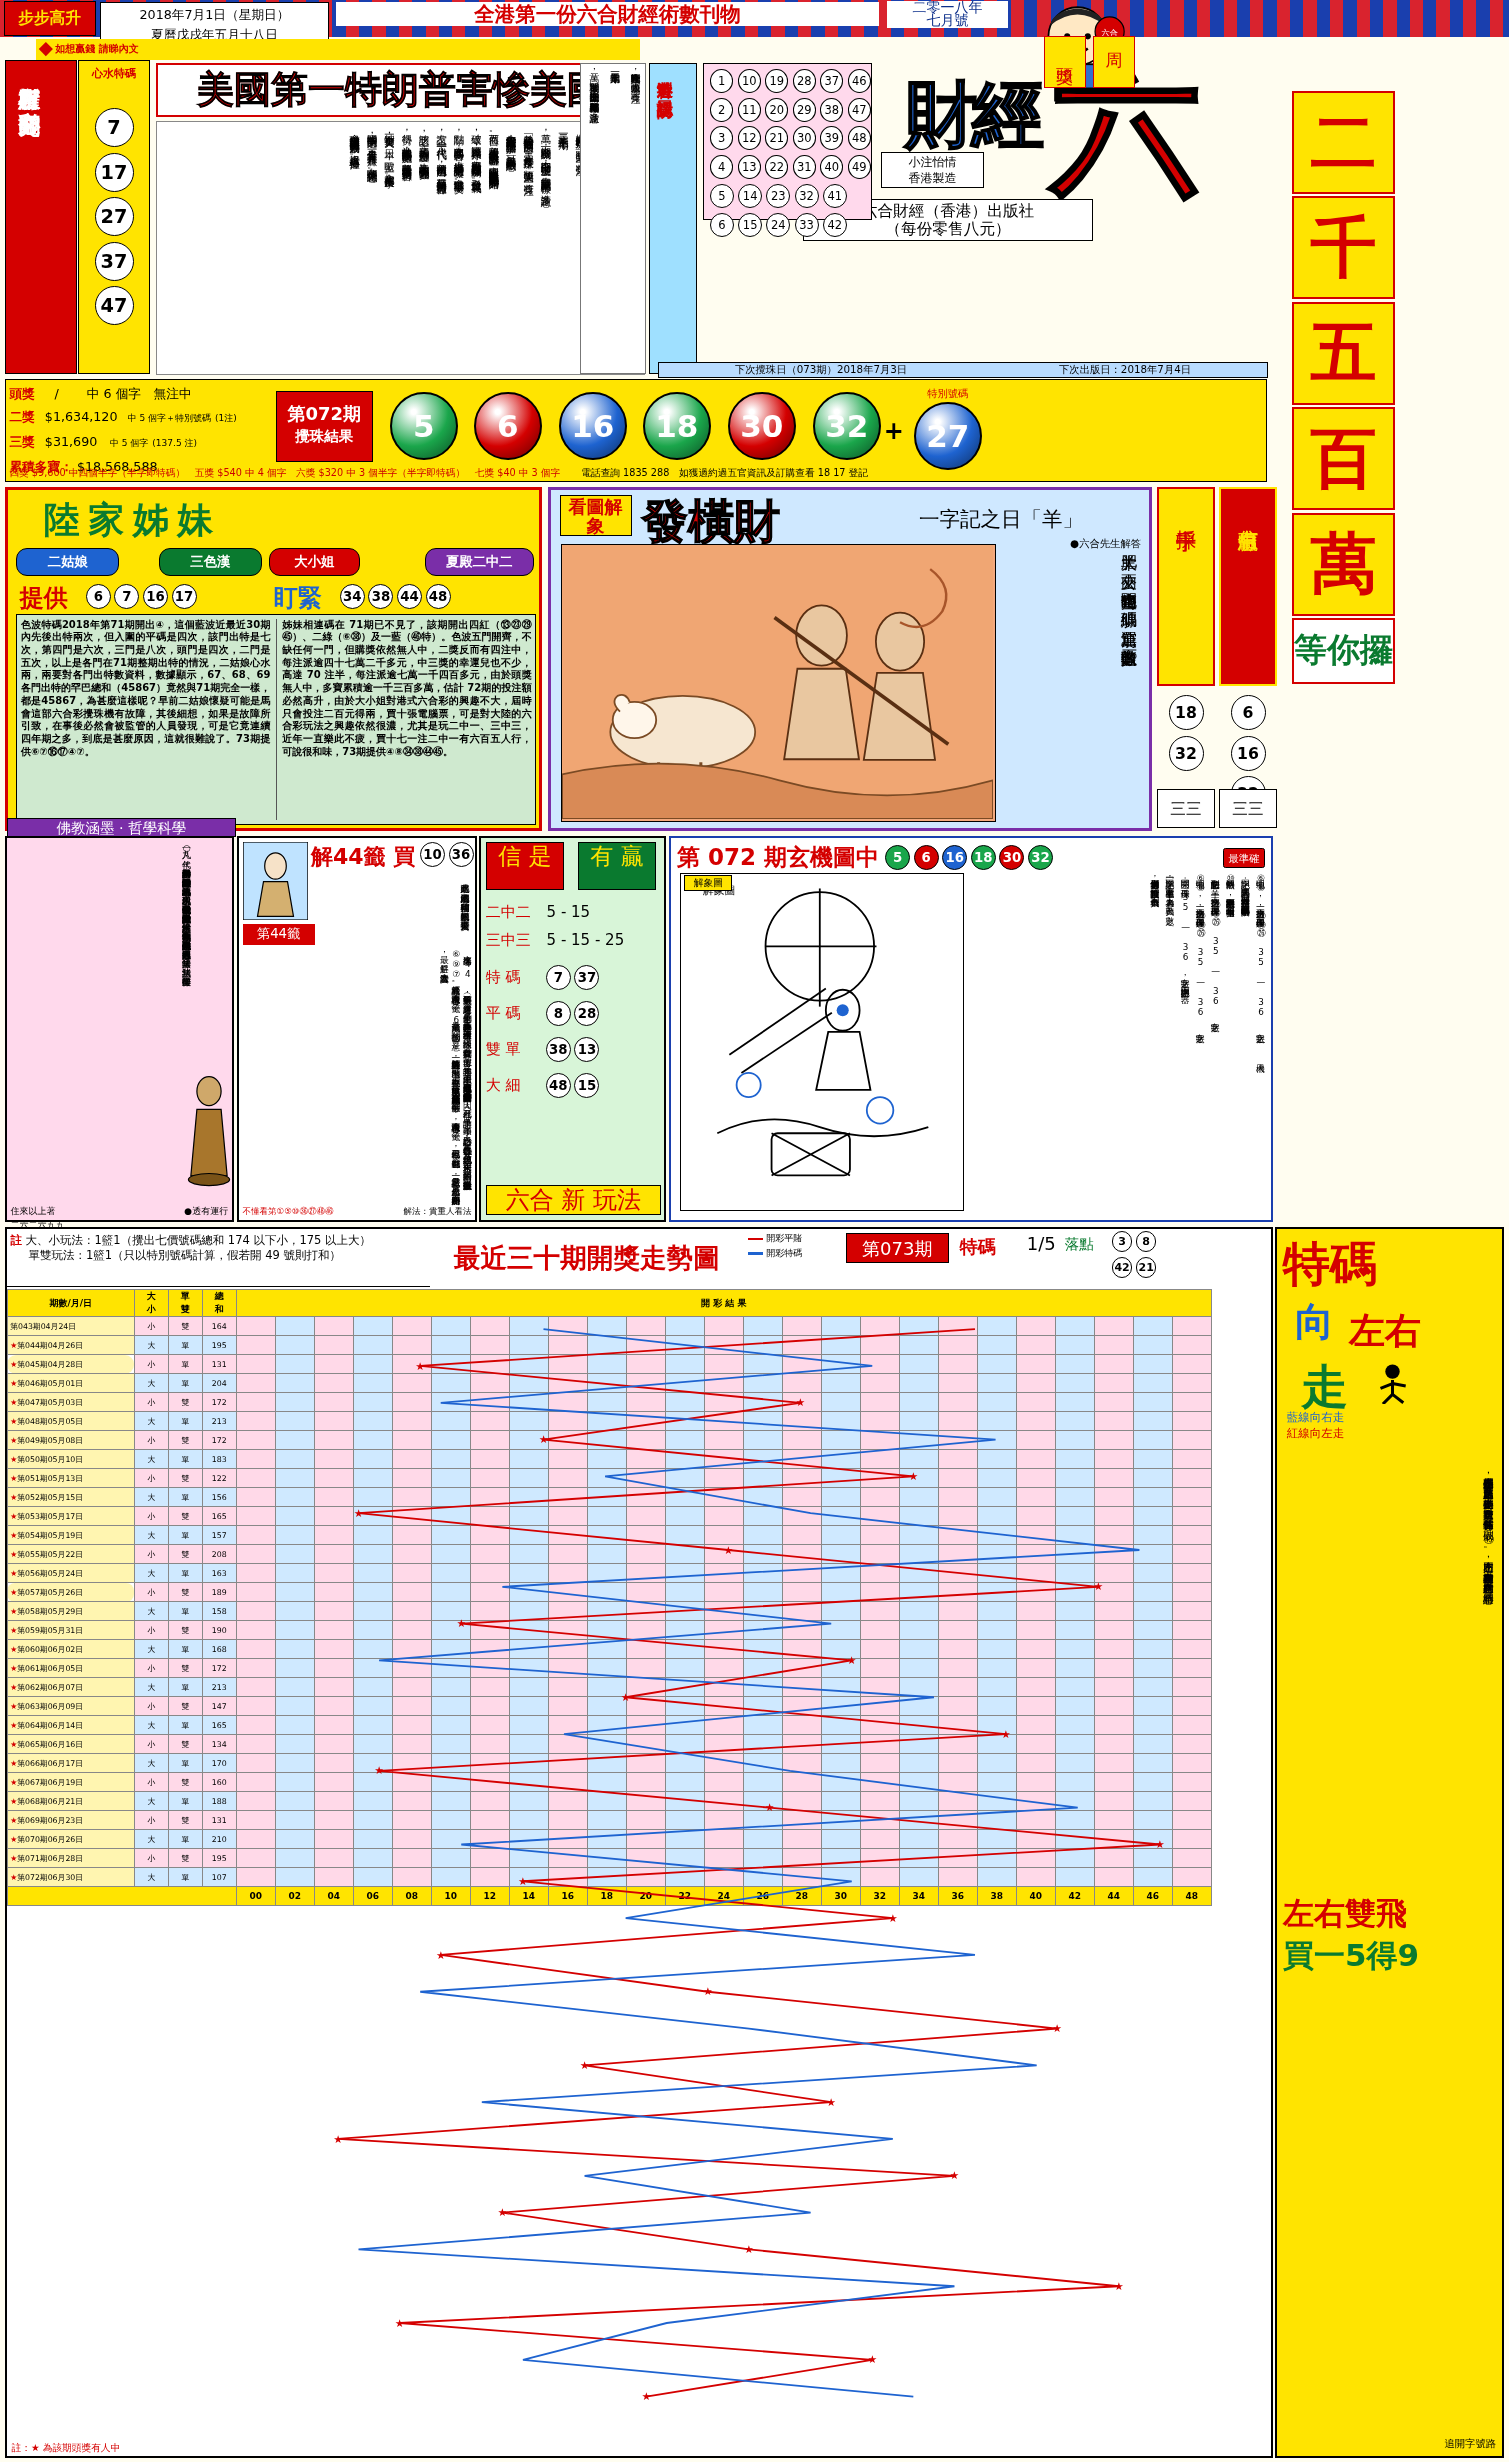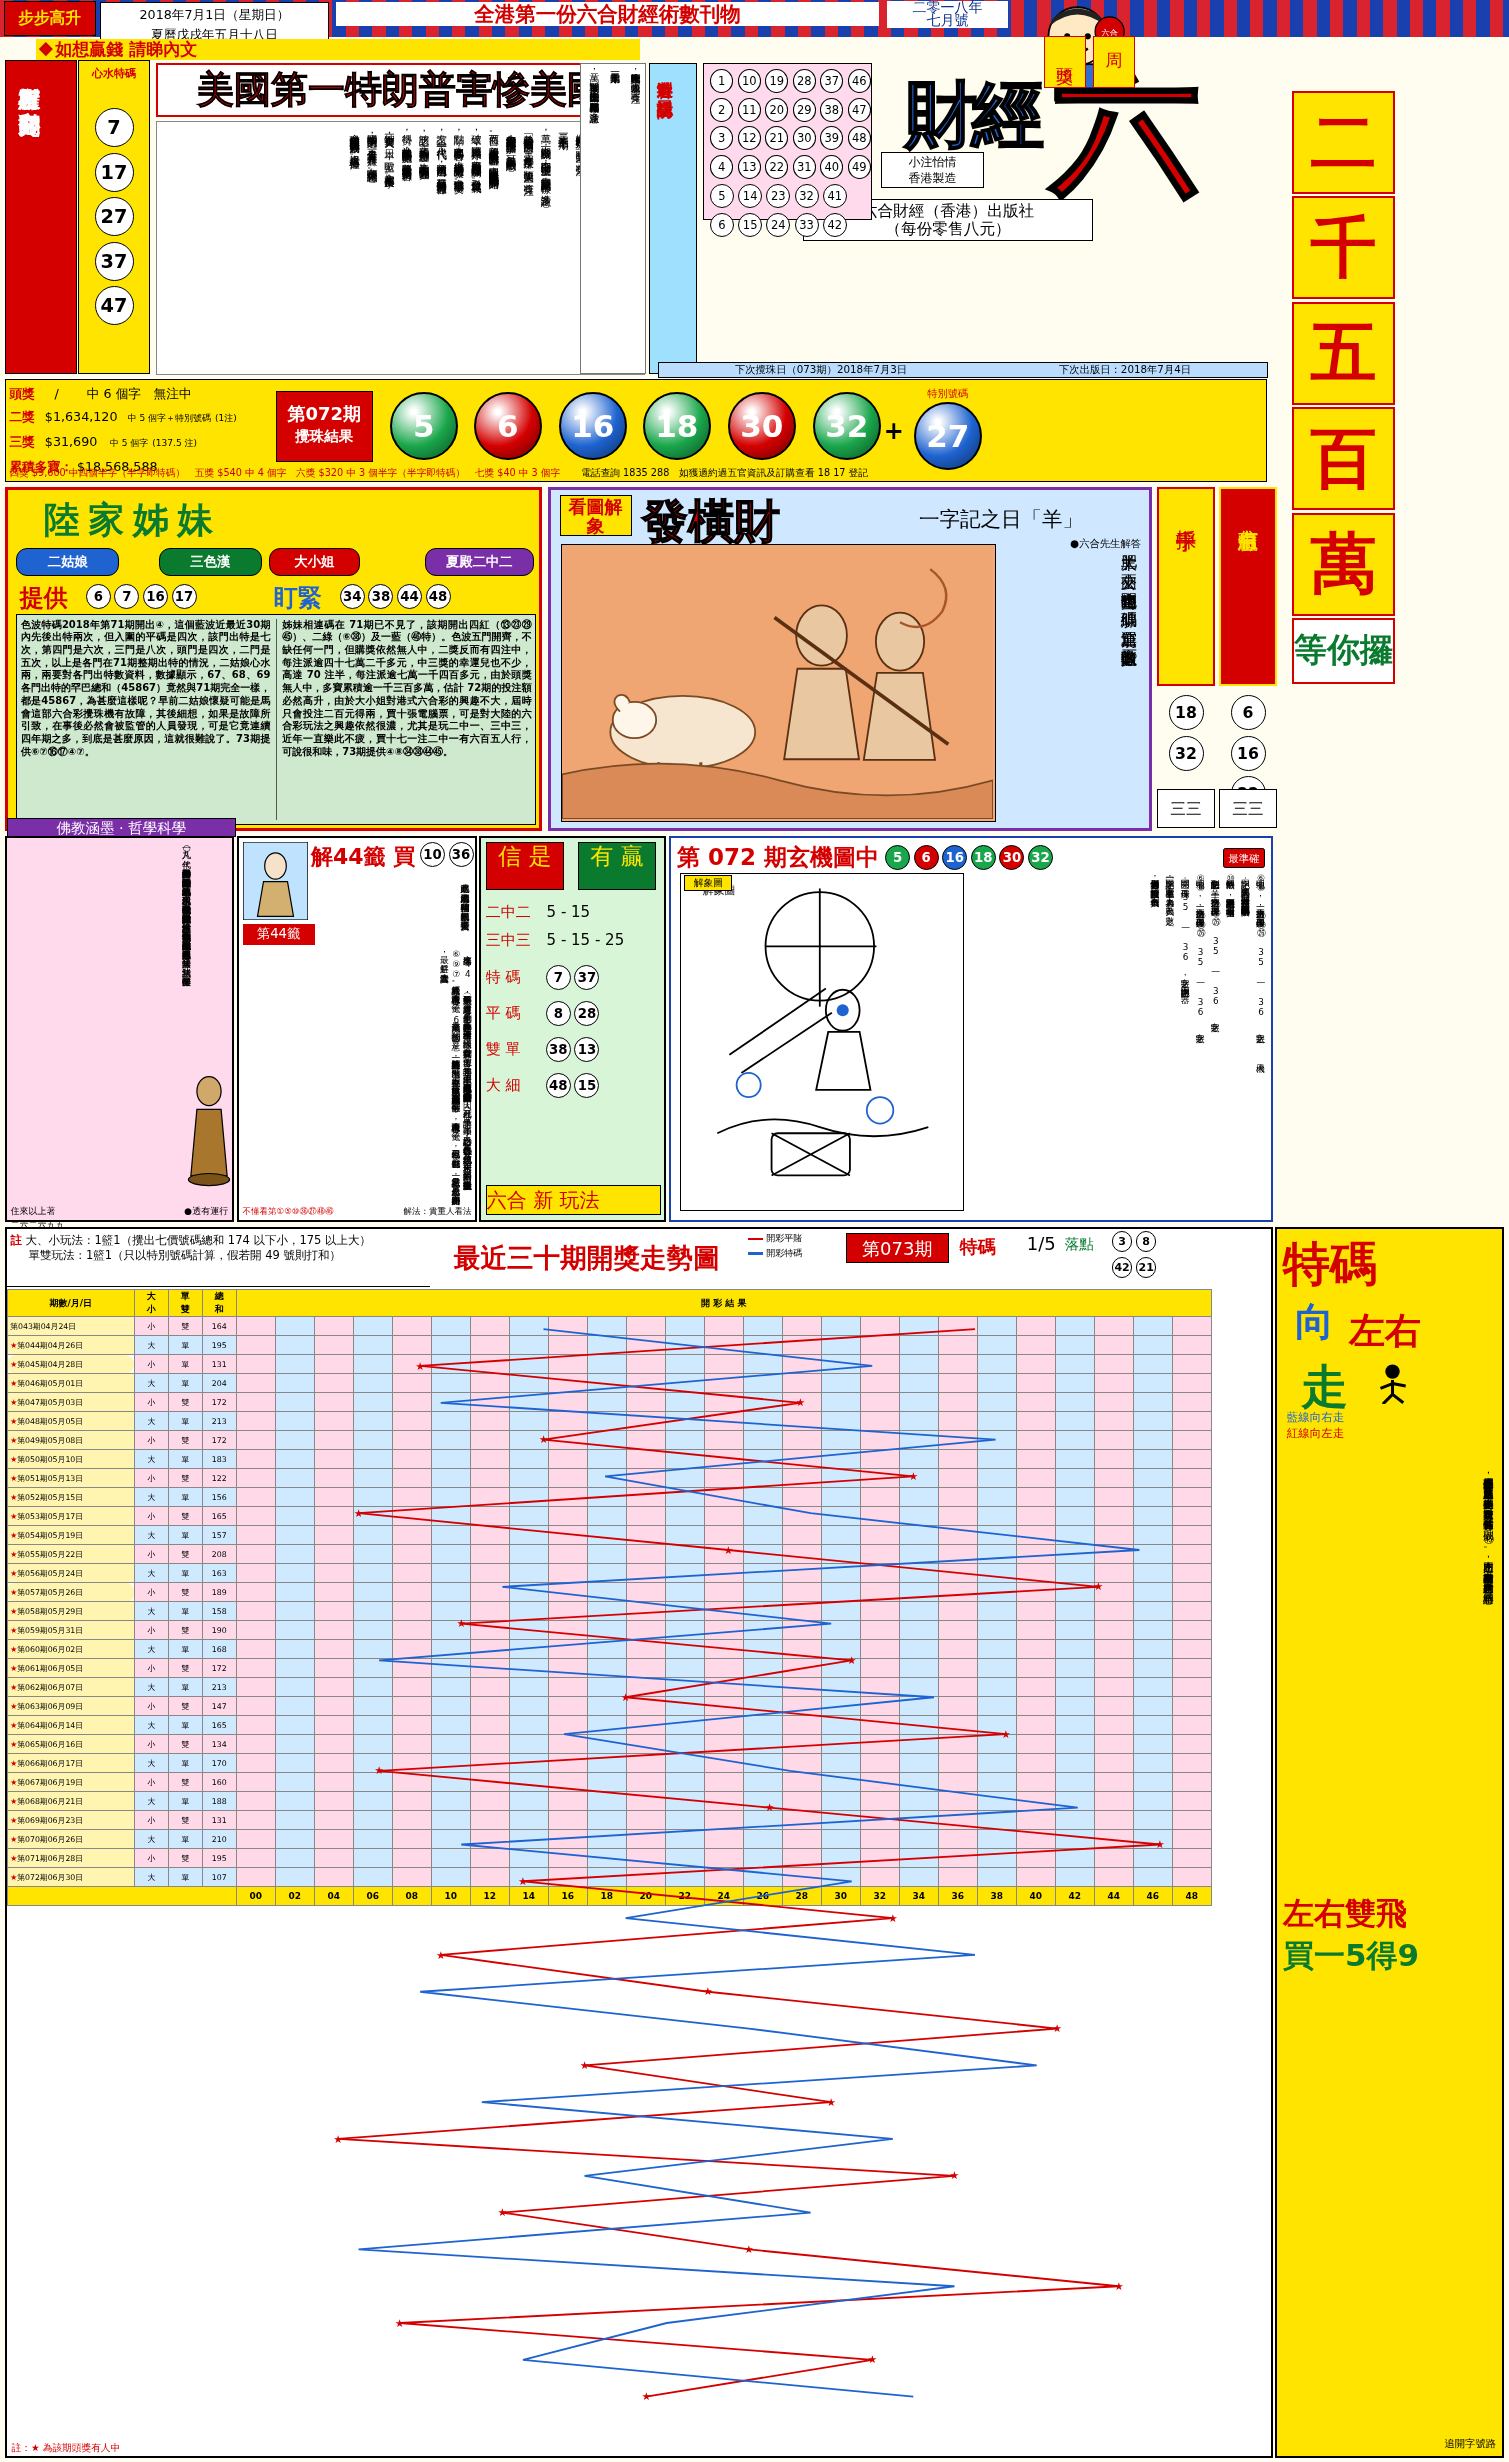--- a/index.html
+++ b/index.html
@@ -24,21 +24,21 @@
   .mh-band { position:absolute; left:0; top:0; width:1509px; height:37px;
      background: repeating-linear-gradient(90deg,#d9232e 0 13.3px,#1a3fae 13.3px 26.6px); }
   .date-box { position:absolute; left:100px; top:2.4px; width:229px; height:43px;
      background:#fff; border:1.2px solid #000; font-size:12.7px; line-height:20.5px;
      text-align:center; padding-top:1.2px; font-family:"DejaVu Sans",sans-serif;}
   .mh-title { position:absolute; left:336px; top:2.4px; width:543px; height:24px;
      background:#fff; color:#d40000; font-size:20.5px; font-weight:bold; }
   .mh-year { position:absolute; left:887px; top:1.2px; width:121px; height:26.6px;
      background:#fff; color:#0b2e8a; font-size:14px; line-height:13.3px; text-align:center;}
   .mh-sub { position:absolute; left:36px; top:39px; width:604px; height:20.5px;
-     background:#ffe400; color:#d40000; font-size:17px; font-weight:bold;
+     background:#ffe400; color:#d40000; font-size:10px; font-weight:bold;
      display:flex; align-items:center; }
   .mh-sub .dia { display:inline-block;width:9.7px;height:9.7px;background:#d40000;
      transform:rotate(45deg); margin:0 4.8px;}
 
   
   #biglogo { left:869px; top:31px; width:374px; height:157px; }
   .lg-char { font-family:"DejaVu Serif",serif; font-weight:bold; color:#d40000;
      -webkit-text-stroke:1.8px #000; }
   .logo-box { position:absolute; left:803px; top:199px; width:290px; height:42px;
      border:1.8px solid #000; background:#fff; font-size:15.7px; }
@@ -532,21 +532,21 @@
         <span class="sm-ball">38</span>
         <span class="sm-ball">13</span>
       </div>
       <div style="display:flex;align-items:center;">
         <span class="redtxt" style="font-size:15px;width:60px;">大 細</span>
         <span class="sm-ball">48</span>
         <span class="sm-ball">15</span>
       </div>
     </div>
 
-    <div class="abs" style="left:4.8px;bottom:4.8px;width:175px;height:30px;background:#ffe400;border:1.2px solid #000;font-size:20px;text-align:left;line-height:29px;color:#d40000;">六合 新 玩法</div>
+    <div class="abs" style="left:4.8px;bottom:4.8px;width:175px;height:30px;background:#ffe400;border:1.2px solid #000;font-size:24px;text-align:center;line-height:29px;color:#d40000;">六合 新 玩法</div>
   </div>
 
   <div class="abs" id="xuanji">
     <div class="abs" style="left:6px;top:3.6px;display:flex;align-items:center;">
       <span style="font-size:23px;font-weight:bold;color:#d40000;">第 072 期玄機圖中</span>
       <span class="sm-ball" style="margin-left:6px;background:#1aa64b;color:#fff;">5</span>
       <span class="sm-ball" style="background:#d40000;color:#fff;">6</span>
       <span class="sm-ball" style="background:#1e63d0;color:#fff;">16</span>
       <span class="sm-ball" style="background:#1aa64b;color:#fff;">18</span>
       <span class="sm-ball" style="background:#d40000;color:#fff;">30</span>

